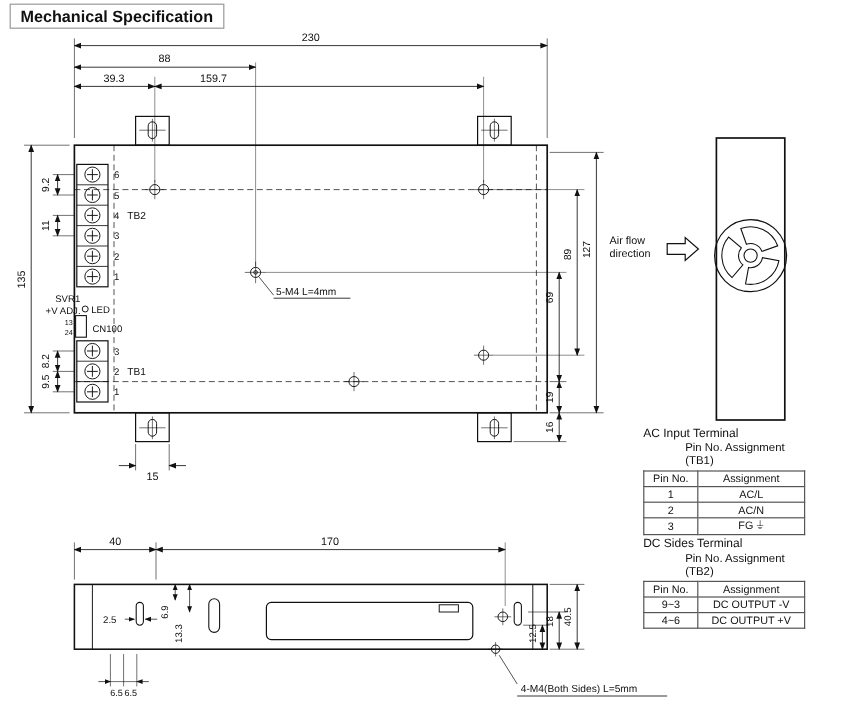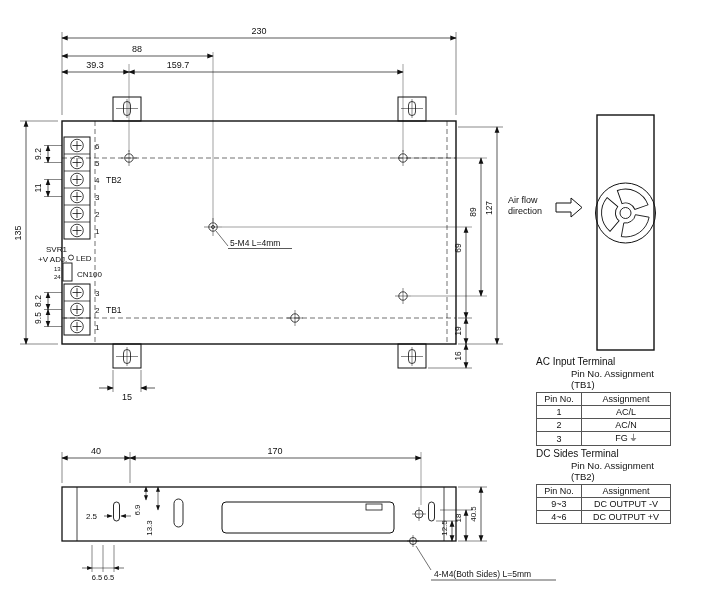--- a/index.html
+++ b/index.html
@@ -15,20 +15,21 @@
   .tbl table{border-collapse:collapse;width:100%;}
   .tbl th,.tbl td{border:1px solid #555;font-size:9px;font-weight:normal;
                   text-align:center;padding:1px 2px;background:#fff;}
   .tbl th:first-child,.tbl td:first-child{width:40px;text-align:center;}
 </style>
 </head>
 <body>
 
 <div id="stage">
 
+  <div id="title-box">Mechanical Specification</div>
 
   <svg id="drawing" viewBox="0 0 709 591" xmlns="http://www.w3.org/2000/svg">
     <defs>
       <marker id="arr" viewBox="0 0 10 10" refX="9" refY="5" markerWidth="9" markerHeight="9" orient="auto-start-reverse">
           <path d="M0,1.2 L10,5 L0,8.8 z" fill="#111"></path>
         </marker>
     </defs>
 
     <g stroke="#111" fill="none">
       <rect x="62" y="121" width="394" height="223" stroke-width="1.4"></rect>

